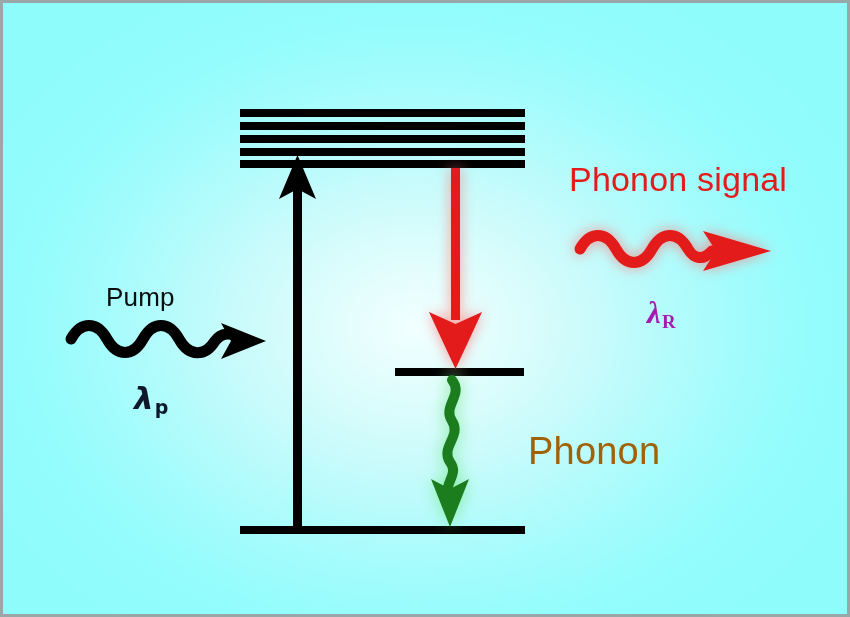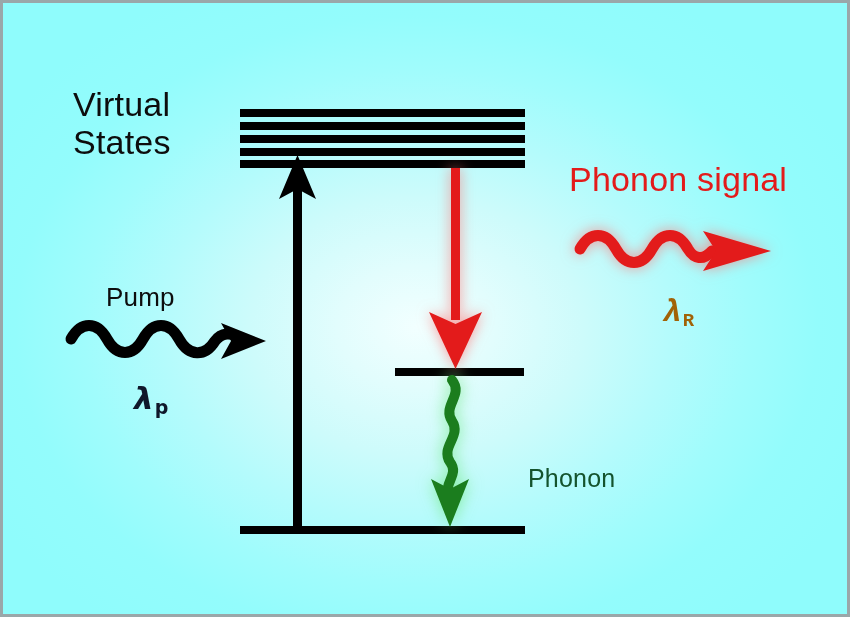--- a/index.html
+++ b/index.html
@@ -58,32 +58,31 @@
     font-style: normal;
     vertical-align: -5px;
     margin-left: 1px;
   }
   #raman-label {
     left: 566px; top: 157px;
     font-size: 34px;
     color: #e31b1b;
   }
   #raman-lambda {
-    left: 660px; top: 293px;
+    left: 644px; top: 293px;
     font-size: 31px;
-    color: #a16207;
+    color: #a21caf;
     font-weight: 700;
     font-style: italic;
-    font-family: Liberation Mono, monospace;
+    font-family: Liberation Serif, serif;
   }
   #phonon-label {
     left: 525px; top: 427px;
-    font-size: 25px;
-    color: #14532d;
-    margin-top: 34px;
+    font-size: 38px;
+    color: #a16207;
   }
   .level {
     position: absolute;
     background: #000000;
   }
   .vs-line { left: 237px; width: 285px; height: 8px; }
   #vs-1 { top: 106px; }
   #vs-2 { top: 119px; }
   #vs-3 { top: 132px; }
   #vs-4 { top: 145px; }
@@ -150,22 +149,20 @@
       <path d="M577 246
                C 587 228, 603 228, 613 246
                C 623 264, 639 264, 649 246
                C 659 228, 675 228, 685 246
                C 691 256, 700 258, 709 248" stroke="#e31b1b" stroke-width="11" fill="none" stroke-linecap="round"></path>
       <path d="M768 248 L700 228 L713 248 L700 268 Z" fill="#e31b1b"></path>
     </g>
 
   </svg>
 
-  <div class="lbl" id="virtual-states-label">Virtual
-States</div>
 
   <div class="lbl" id="pump-label">Pump</div>
 
   <div class="lbl" id="pump-lambda"><span>λ</span><span class="sub">p</span></div>
 
   <div class="lbl" id="raman-label">Phonon signal</div>
 
   <div class="lbl" id="raman-lambda"><span>λ</span><span class="sub">R</span></div>
 
   <div class="lbl" id="phonon-label">Phonon</div>

